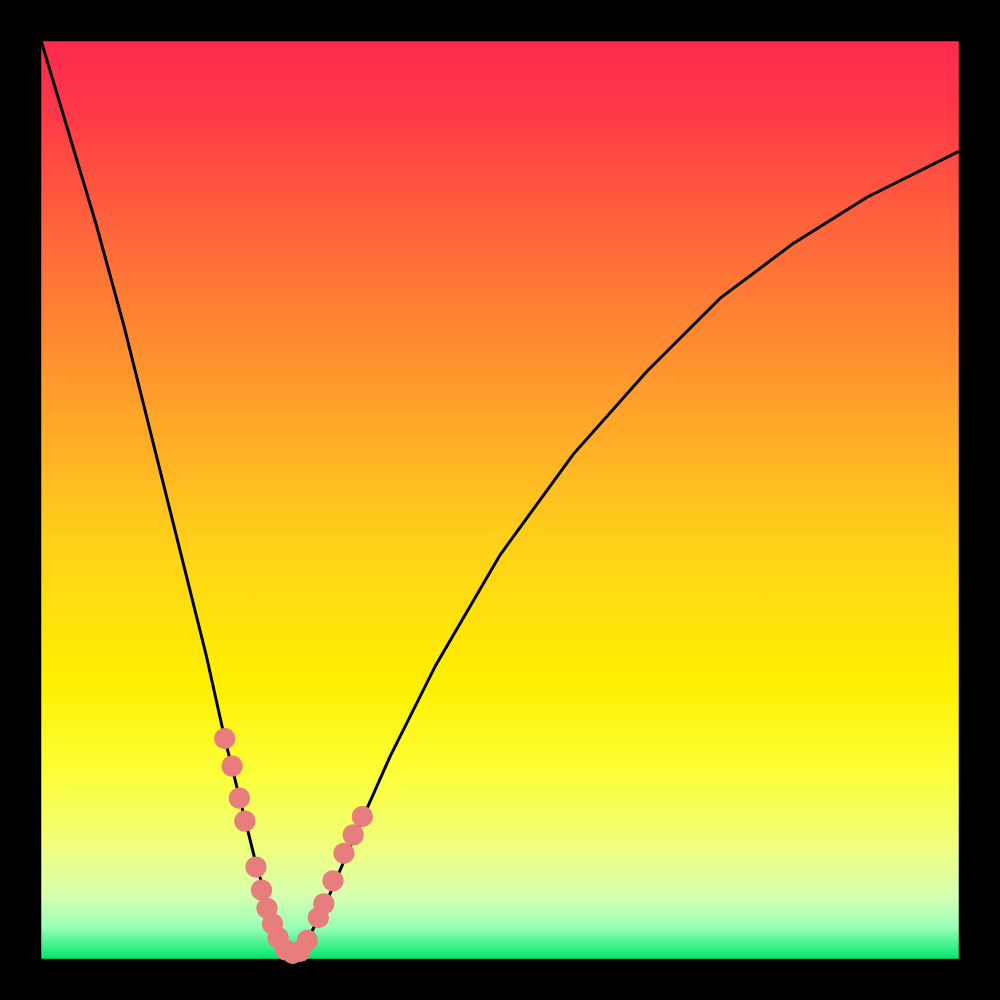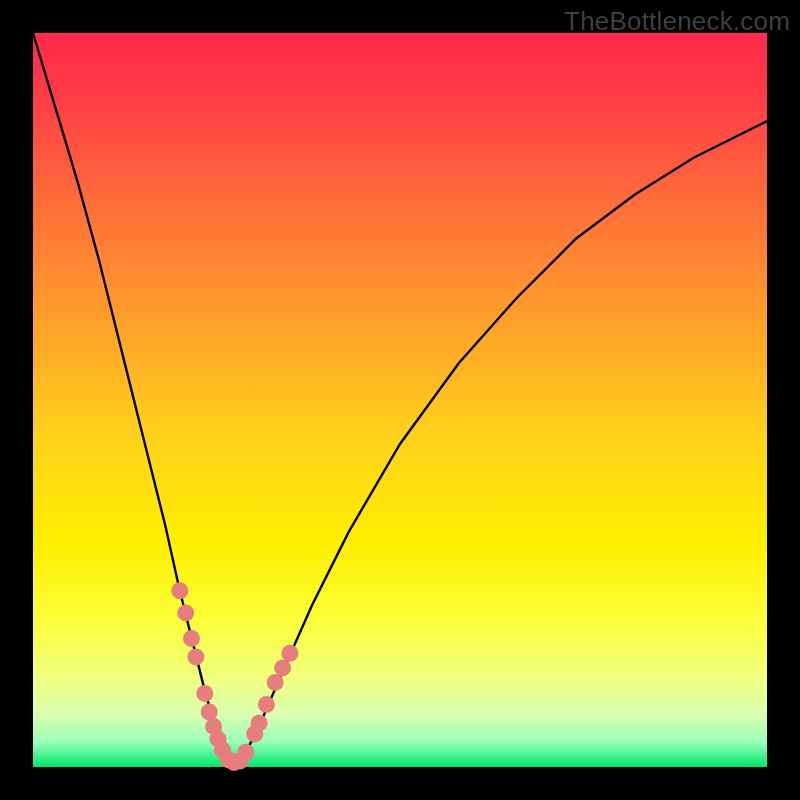--- a/index.html
+++ b/index.html
@@ -68,14 +68,13 @@
           <circle cx="212.9" cy="719.3" r="8.5" fill="#e77d7d" stroke="#c95a5a" stroke-width="0"></circle>
           <circle cx="221.7" cy="701.0" r="8.5" fill="#e77d7d" stroke="#c95a5a" stroke-width="0"></circle>
           <circle cx="226.1" cy="690.0" r="8.5" fill="#e77d7d" stroke="#c95a5a" stroke-width="0"></circle>
           <circle cx="233.4" cy="671.6" r="8.5" fill="#e77d7d" stroke="#c95a5a" stroke-width="0"></circle>
           <circle cx="242.2" cy="649.6" r="8.5" fill="#e77d7d" stroke="#c95a5a" stroke-width="0"></circle>
           <circle cx="249.6" cy="634.9" r="8.5" fill="#e77d7d" stroke="#c95a5a" stroke-width="0"></circle>
           <circle cx="256.9" cy="620.2" r="8.5" fill="#e77d7d" stroke="#c95a5a" stroke-width="0"></circle>
         </g>
     </svg>
   </div>
-  <div class="watermark">TheBottleneck.com</div>
 </div>
 
 </body></html>

